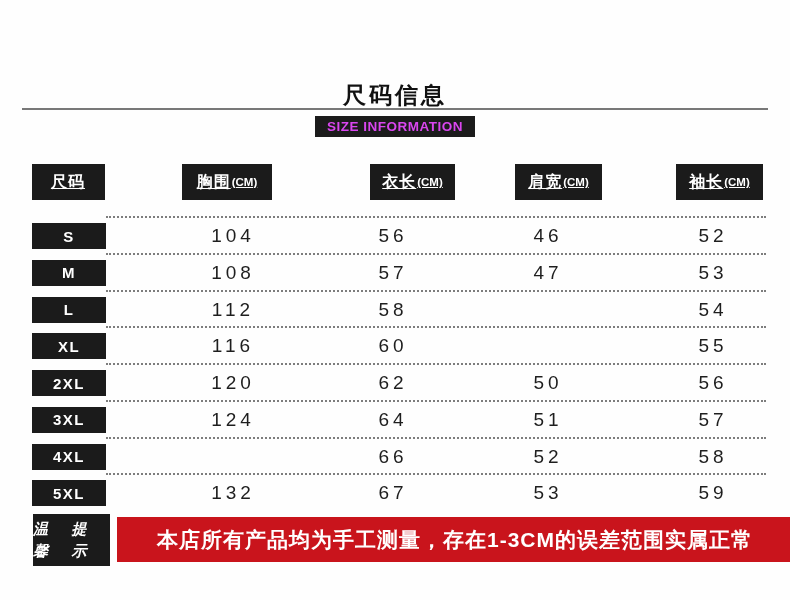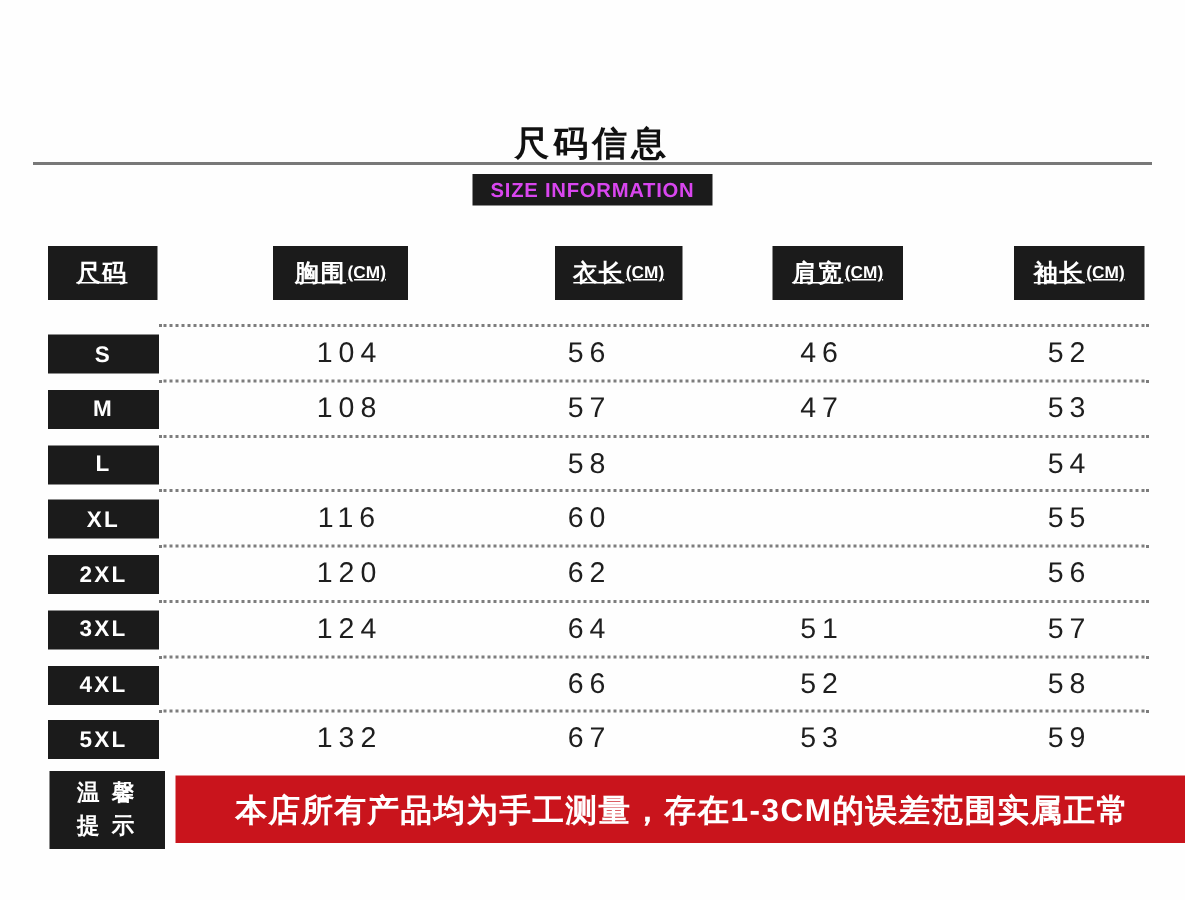--- a/index.html
+++ b/index.html
@@ -69,22 +69,22 @@
   }
   .c-chest    { left: 151px; }
   .c-length   { left: 311px; }
   .c-shoulder { left: 466px; }
   .c-sleeve   { left: 631px; }
 
   
   .notice-label {
     position: absolute; left: 33px; top: 514px; width: 77px; height: 52px;
     background: var(--black); color: #fff;
-    display: flex; flex-direction: column; align-items: center; justify-content: center;
-    font-size: 15px; font-weight: 700; line-height: 1.45; letter-spacing: 2px;
+    display: flex; flex-direction: row; align-items: center; justify-content: center;
+    font-size: 15px; font-weight: 700; line-height: 1.45; letter-spacing: 2px; font-style: italic;
   }
   .notice-banner {
     position: absolute; left: 117px; top: 517px; width: 676px; height: 45px;
     background: var(--red); color: #fff;
     display: flex; align-items: center; justify-content: center;
     font-size: 21px; font-weight: 700; letter-spacing: 1px; white-space: nowrap;
   }
 </style>
 </head>
 <body style="--red: #c9141c; --black: #1b1b1b;">
@@ -126,33 +126,35 @@
     </div>
     <div class="trow">
       <div class="size-cell">M</div>
       <div class="val c-chest">108</div>
       <div class="val c-length">57</div>
       <div class="val c-shoulder">47</div>
       <div class="val c-sleeve">53</div>
     </div>
     <div class="trow">
       <div class="size-cell">L</div>
+      <div class="val c-chest">112</div>
       <div class="val c-length">58</div>
       <div class="val c-sleeve">54</div>
     </div>
     <div class="trow">
       <div class="size-cell">XL</div>
       <div class="val c-chest">116</div>
       <div class="val c-length">60</div>
       <div class="val c-sleeve">55</div>
     </div>
     <div class="trow">
       <div class="size-cell">2XL</div>
       <div class="val c-chest">120</div>
       <div class="val c-length">62</div>
+      <div class="val c-shoulder">50</div>
       <div class="val c-sleeve">56</div>
     </div>
     <div class="trow">
       <div class="size-cell">3XL</div>
       <div class="val c-chest">124</div>
       <div class="val c-length">64</div>
       <div class="val c-shoulder">51</div>
       <div class="val c-sleeve">57</div>
     </div>
     <div class="trow">

